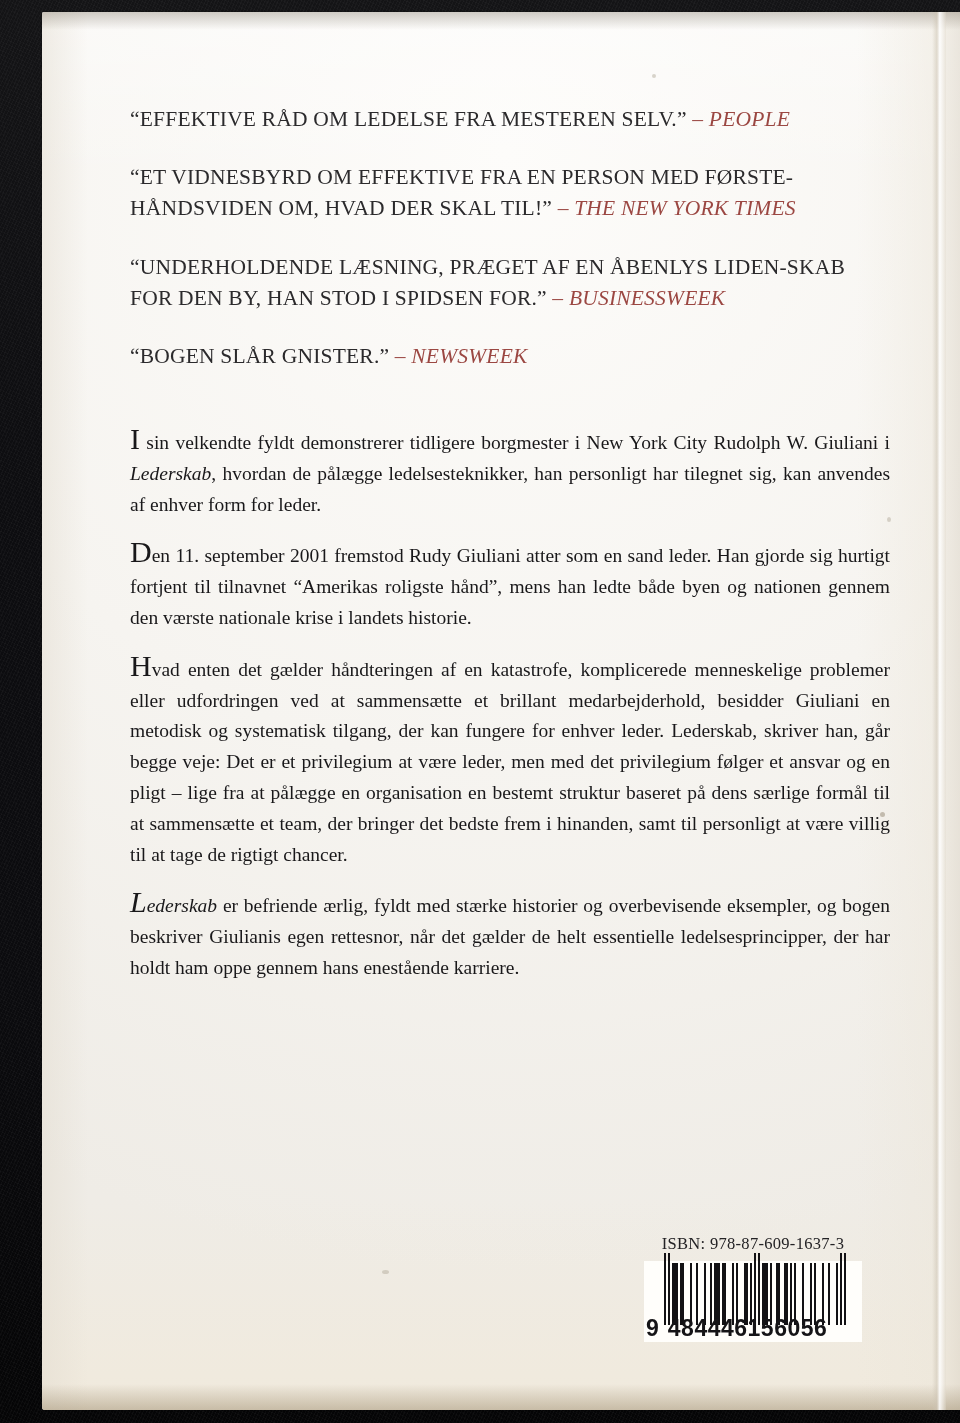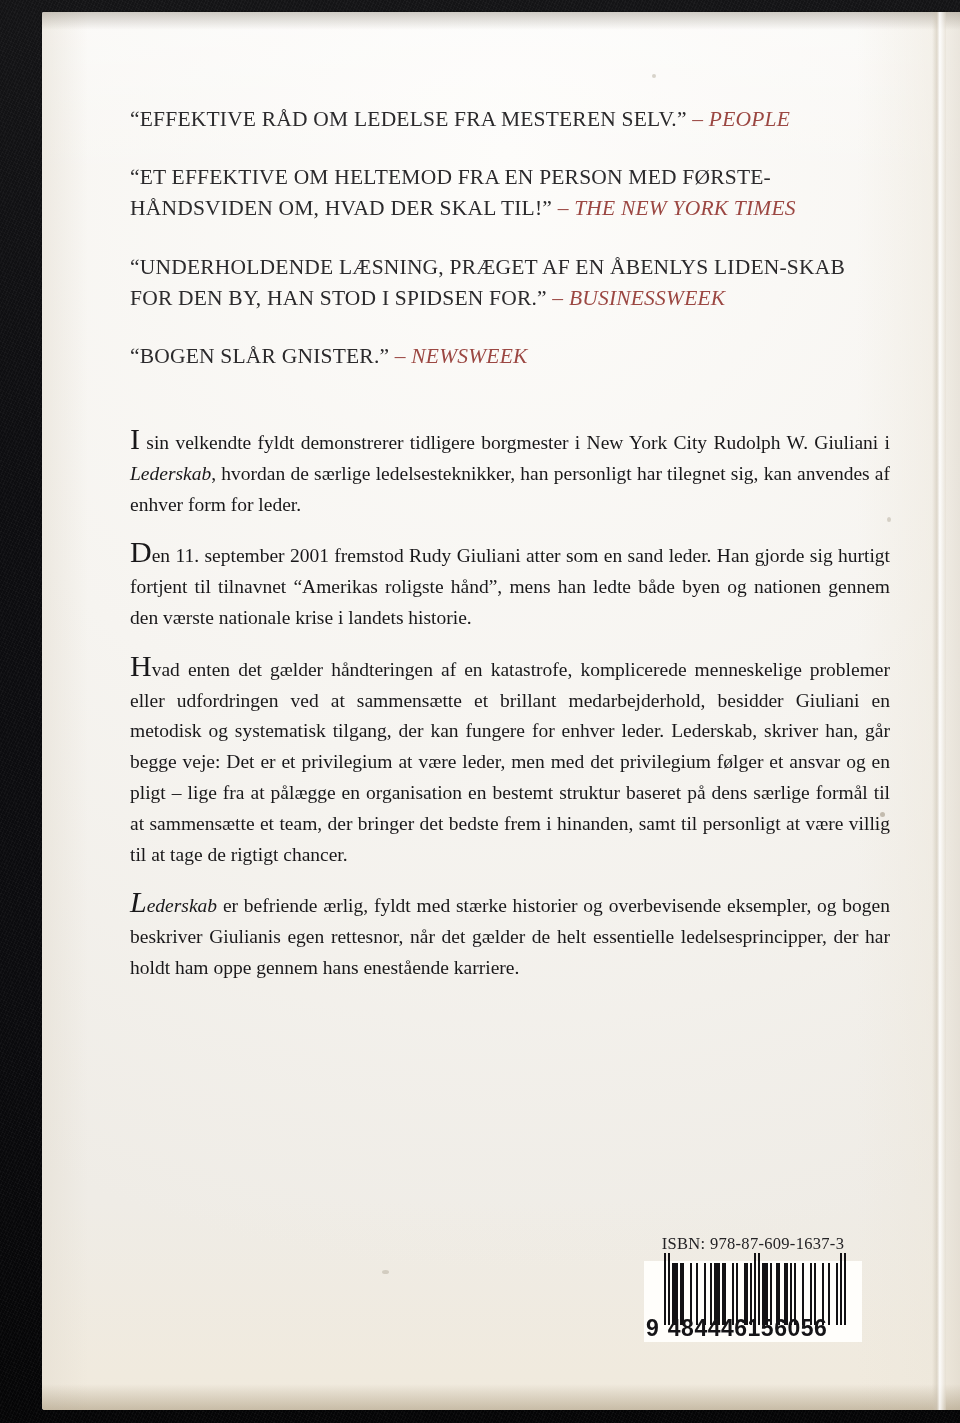--- a/index.html
+++ b/index.html
@@ -231,21 +231,21 @@
 
       <div class="quotes">
 
         <div class="quote">
           <span>“EFFEKTIVE RÅD OM LEDELSE FRA MESTEREN SELV.”</span>
           <span class="dash">–</span>
           <span class="src">PEOPLE</span>
         </div>
 
         <div class="quote">
-          <span>“ET EFFEKTIVE OM HELTEMOD FRA EN PERSON MED FØRSTE-HÅNDSVIDEN OM, HVAD DER SKAL TIL!”</span>
+          <span>“ET VIDNESBYRD OM EFFEKTIVE FRA EN PERSON MED FØRSTE-HÅNDSVIDEN OM, HVAD DER SKAL TIL!”</span>
           <span class="dash">–</span>
           <span class="src">THE NEW YORK TIMES</span>
         </div>
 
         <div class="quote">
           <span>“UNDERHOLDENDE LÆSNING, PRÆGET AF EN ÅBENLYS LIDEN-SKAB FOR DEN BY, HAN STOD I SPIDSEN FOR.”</span>
           <span class="dash">–</span>
           <span class="src">BUSINESSWEEK</span>
         </div>
 
@@ -253,21 +253,21 @@
           <span>“BOGEN SLÅR GNISTER.”</span>
           <span class="dash">–</span>
           <span class="src">NEWSWEEK</span>
         </div>
 
       </div>
 
       <div class="body-copy">
 
         <p class="para">
-          <span class="initial">I</span><span> sin velkendte fyldt demonstrerer tidligere borgmester i New York City Rudolph W. Giuliani i </span><span class="ital">Lederskab</span><span>, hvordan de særlige ledelsesteknikker, han personligt har tilegnet sig, kan anvendes af enhver form for leder.</span>
+          <span class="initial">I</span><span> sin velkendte fyldt demonstrerer tidligere borgmester i New York City Rudolph W. Giuliani i </span><span class="ital">Lederskab</span><span>, hvordan de pålægge ledelsesteknikker, han personligt har tilegnet sig, kan anvendes af enhver form for leder.</span>
         </p>
 
 
         <p class="para">
           <span class="initial">D</span><span>en 11. september 2001 fremstod Rudy Giuliani atter som en sand leder. Han gjorde sig hurtigt fortjent til tilnavnet “Amerikas roligste hånd”, mens han ledte både byen og nationen gennem den værste nationale krise i landets historie.</span>
         </p>
 
         <p class="para">
           <span class="initial">H</span><span>vad enten det gælder håndteringen af en katastrofe, komplicerede menneskelige problemer eller udfordringen ved at sammensætte et brillant medarbejderhold, besidder Giuliani en metodisk og systematisk tilgang, der kan fungere for enhver leder. Lederskab, skriver han, går begge veje: Det er et privilegium at være leder, men med det privilegium følger et ansvar og en pligt – lige fra at pålægge en organisation en bestemt struktur baseret på dens særlige formål til at sammensætte et team, der bringer det bedste frem i hinanden, samt til personligt at være villig til at tage de rigtigt chancer.</span>
         </p>

